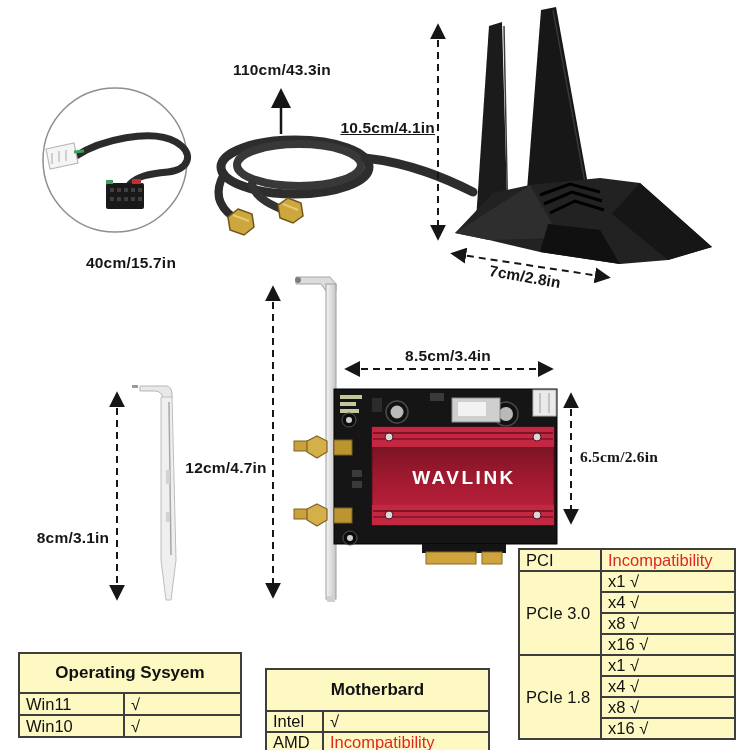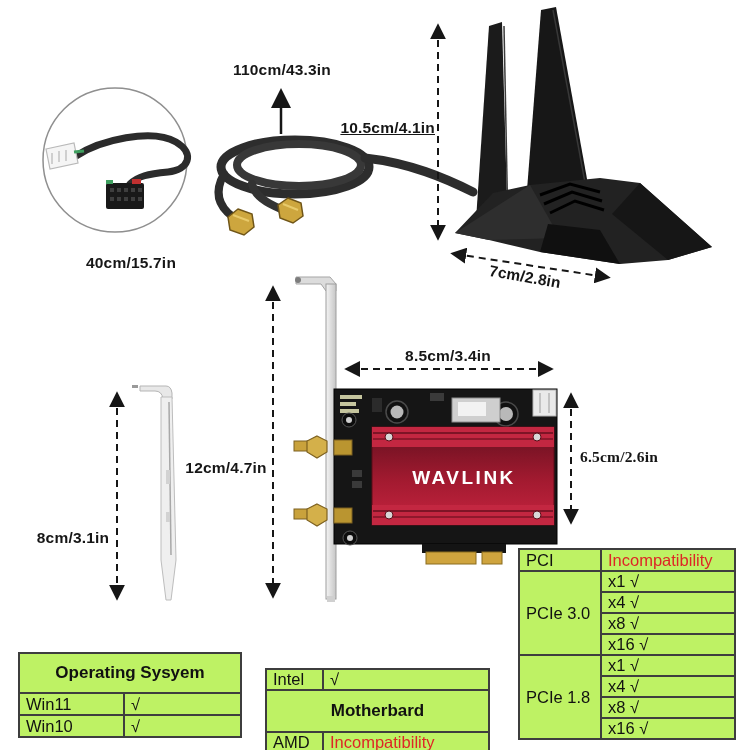--- a/index.html
+++ b/index.html
@@ -2,21 +2,21 @@
 <html style="--incompatibility-red: #de2626; --heatsink-red: #c0233b; --gold: #c9a23c; --table-border: #3e3e3e; --arrow: #161616;"><head>
 <meta charset="utf-8">
 <style>
   html,body{margin:0;padding:0;background:#fff;}
   .stage{position:relative;width:750px;height:750px;background:#fff;overflow:hidden;
          font-family:"Liberation Sans","DejaVu Sans",sans-serif;color:#1a1a1a;}
   .art{position:absolute;left:0;top:0;}
   .lbl{position:absolute;font-size:15.5px;font-weight:600;letter-spacing:.2px;color:#161616;white-space:nowrap;}
   .lbl.center{text-align:center;}
   .lbl.right{text-align:right;}
-  table.cmp{position:absolute;border-collapse:collapse;table-layout:fixed;background:#bef264;
+  table.cmp{position:absolute;border-collapse:collapse;table-layout:fixed;background:#fef9c3;
             font-size:16.5px;font-weight:500;color:#111;}
   table.cmp th,table.cmp td{border:2px solid var(--table-border,#3e3e3e);padding:0 0 0 6px;
             text-align:left;vertical-align:middle;overflow:hidden;white-space:nowrap;}
   table.cmp th{font-size:17px;font-weight:600;text-align:center;padding:7px;}
   .red{color:var(--incompatibility-red,#de2626);}
   .wavlink-text{font-family:"Liberation Sans","DejaVu Sans",sans-serif;font-weight:700;
                 letter-spacing:2.5px;font-size:19px;fill:#ffffff;}
 </style>
 </head>
 <body>
@@ -210,25 +210,25 @@
   </tbody>
     </table>
 
   <table class="cmp" style="left:265px;top:668px;width:223px;">
     <colgroup>
         <col style="width:57px">
         <col style="width:166px">
       </colgroup>
     <tbody>
         <tr>
+      <th colspan="2" style="height:26px;">Motherbard</th>
+    </tr>
+    <tr>
       <td style="height:19px;">Intel</td>
       <td>√</td>
-    </tr>
-    <tr>
-      <th colspan="2" style="height:26px;">Motherbard</th>
     </tr>
     <tr>
       <td style="height:19px;">AMD</td>
       <td class="red">Incompatibility</td>
     </tr>
   </tbody>
     </table>
 
   <table class="cmp" style="left:518px;top:548px;width:216px;">
     <colgroup>

